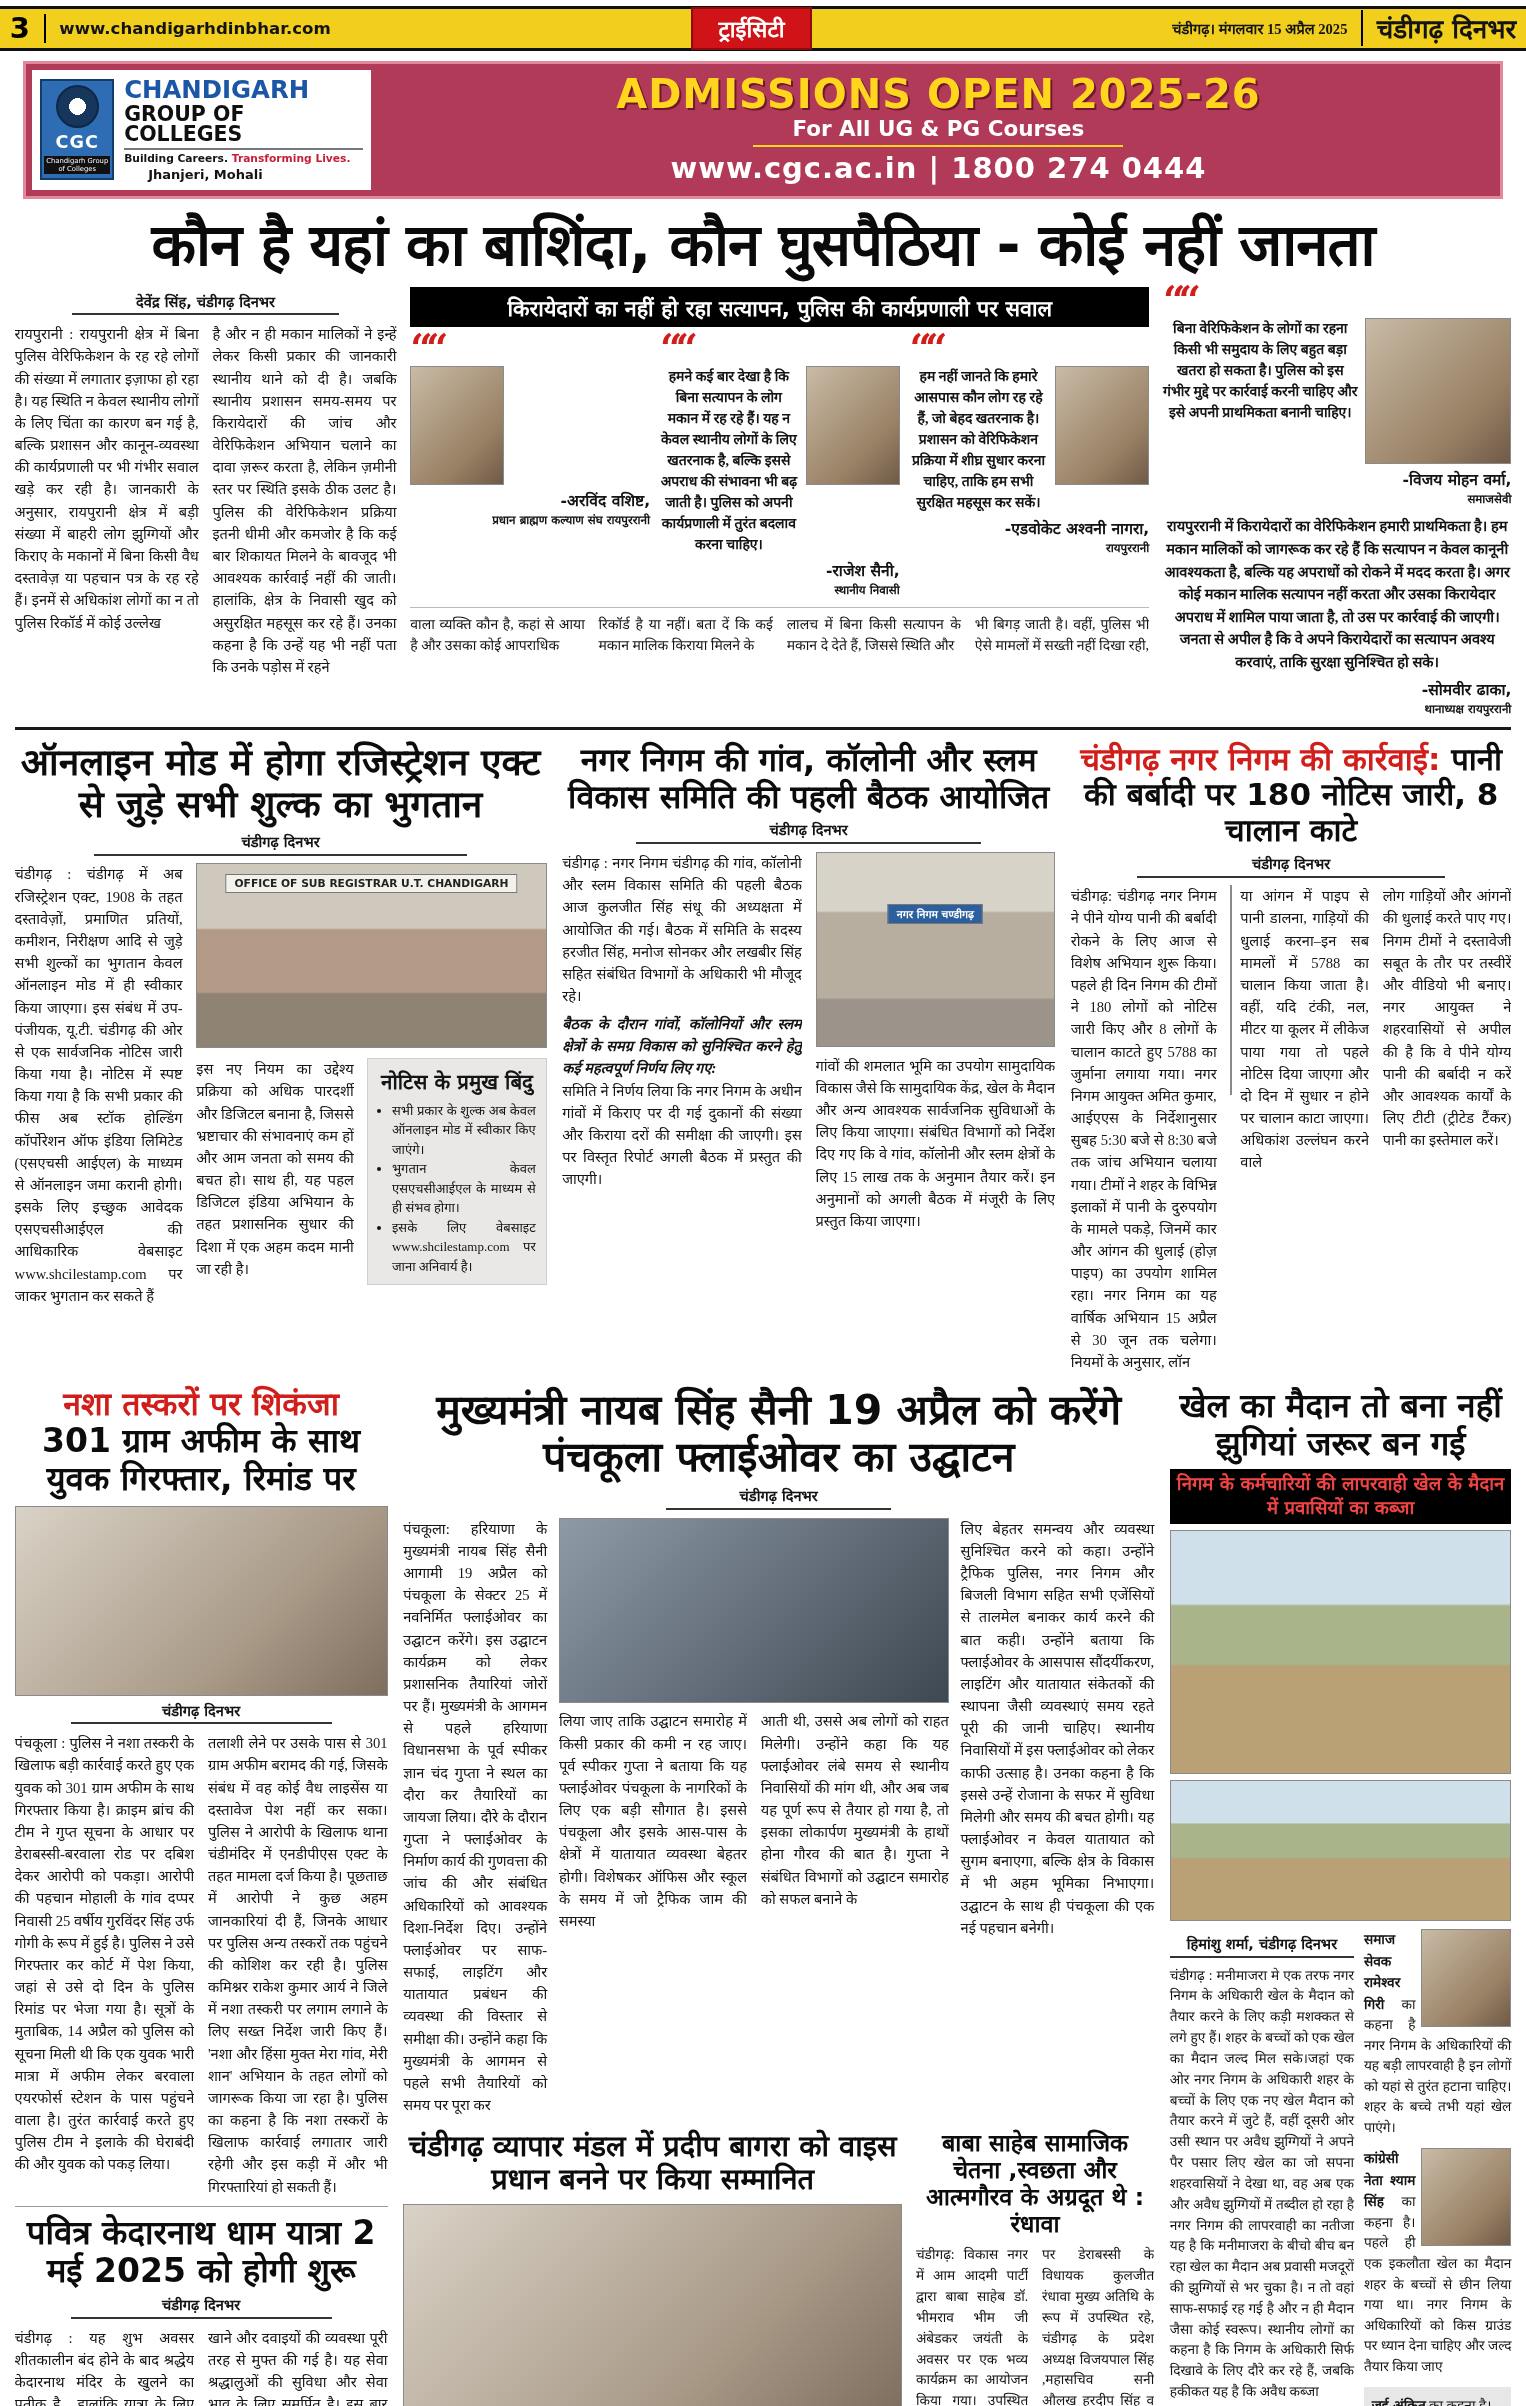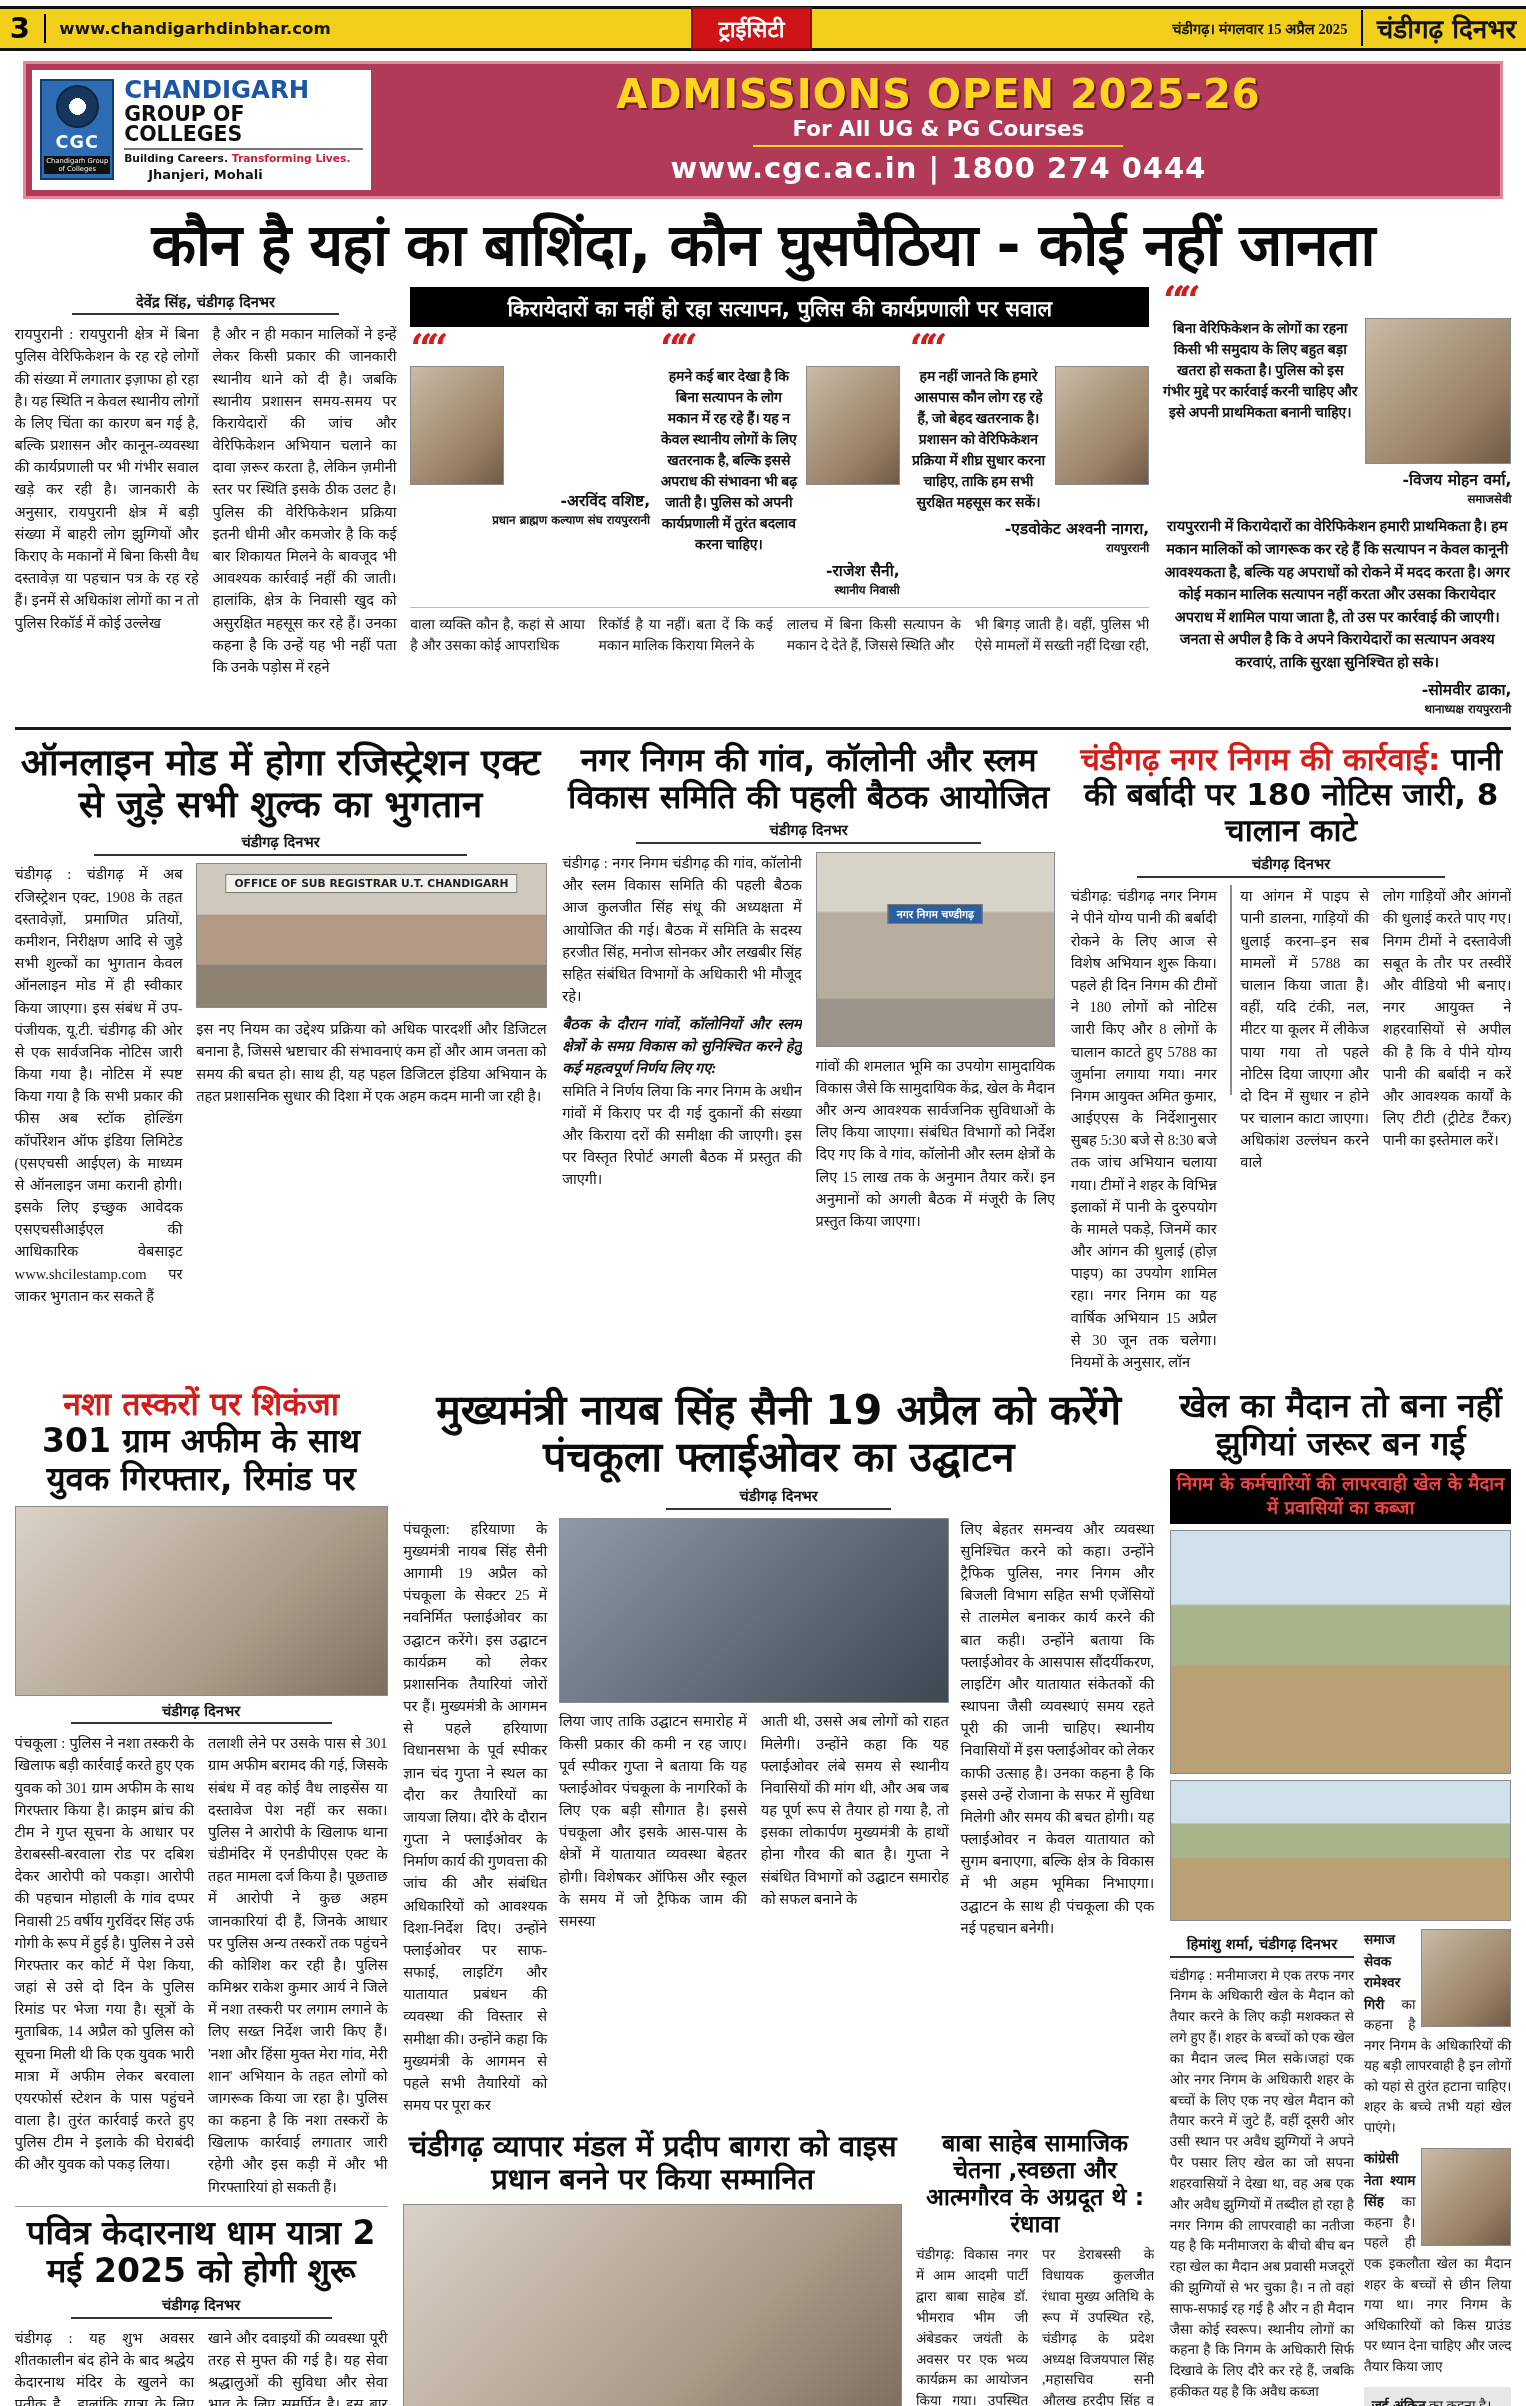--- a/index.html
+++ b/index.html
@@ -228,25 +228,33 @@
   <div class="rule"></div>
 
   <div class="band2">
 
     <div class="art-online">
       <div class="hl" style="font-size:37px;">ऑनलाइन मोड में होगा रजिस्ट्रेशन एक्ट से जुड़े सभी शुल्क का भुगतान</div>
       <div class="byline">चंडीगढ़ दिनभर</div>
       <div class="cols">
         <div class="col body-txt" style="flex:0 0 168px;">चंडीगढ़ : चंडीगढ़ में अब रजिस्ट्रेशन एक्ट, 1908 के तहत दस्तावेज़ों, प्रमाणित प्रतियों, कमीशन, निरीक्षण आदि से जुड़े सभी शुल्कों का भुगतान केवल ऑनलाइन मोड में ही स्वीकार किया जाएगा। इस संबंध में उप-पंजीयक, यू.टी. चंडीगढ़ की ओर से एक सार्वजनिक नोटिस जारी किया गया है। नोटिस में स्पष्ट किया गया है कि सभी प्रकार की फीस अब स्टॉक होल्डिंग कॉर्पोरेशन ऑफ इंडिया लिमिटेड (एसएचसी आईएल) के माध्यम से ऑनलाइन जमा करानी होगी। इसके लिए इच्छुक आवेदक एसएचसीआईएल की आधिकारिक वेबसाइट www.shcilestamp.com पर जाकर भुगतान कर सकते हैं</div>
         <div style="flex:1;display:flex;flex-direction:column;gap:9.8px;">
-          <div class="photo street" style="height:145px;">
+          <div class="photo street" style="height:185px;">
             <span class="sign" style="top:9.8px;">OFFICE OF SUB REGISTRAR U.T. CHANDIGARH</span>
           </div>
           <div class="cols">
             <div class="col body-txt">इस नए नियम का उद्देश्य प्रक्रिया को अधिक पारदर्शी और डिजिटल बनाना है, जिससे भ्रष्टाचार की संभावनाएं कम हों और आम जनता को समय की बचत हो। साथ ही, यह पहल डिजिटल इंडिया अभियान के तहत प्रशासनिक सुधार की दिशा में एक अहम कदम मानी जा रही है।</div>
+            <div class="col notice">
+              <h4>नोटिस के प्रमुख बिंदु</h4>
+              <ul>
+                <li>सभी प्रकार के शुल्क अब केवल ऑनलाइन मोड में स्वीकार किए जाएंगे।</li>
+                <li>भुगतान केवल एसएचसीआईएल के माध्यम से ही संभव होगा।</li>
+                <li>इसके लिए वेबसाइट www.shcilestamp.com पर जाना अनिवार्य है।</li>
+              </ul>
+            </div>
           </div>
         </div>
       </div>
     </div>
 
     <div class="art-nigam">
       <div class="hl" style="font-size:32px;">नगर निगम की गांव, कॉलोनी और स्लम विकास समिति की पहली बैठक आयोजित</div>
       <div class="byline">चंडीगढ़ दिनभर</div>
       <div class="cols">
         <div class="col body-txt">

